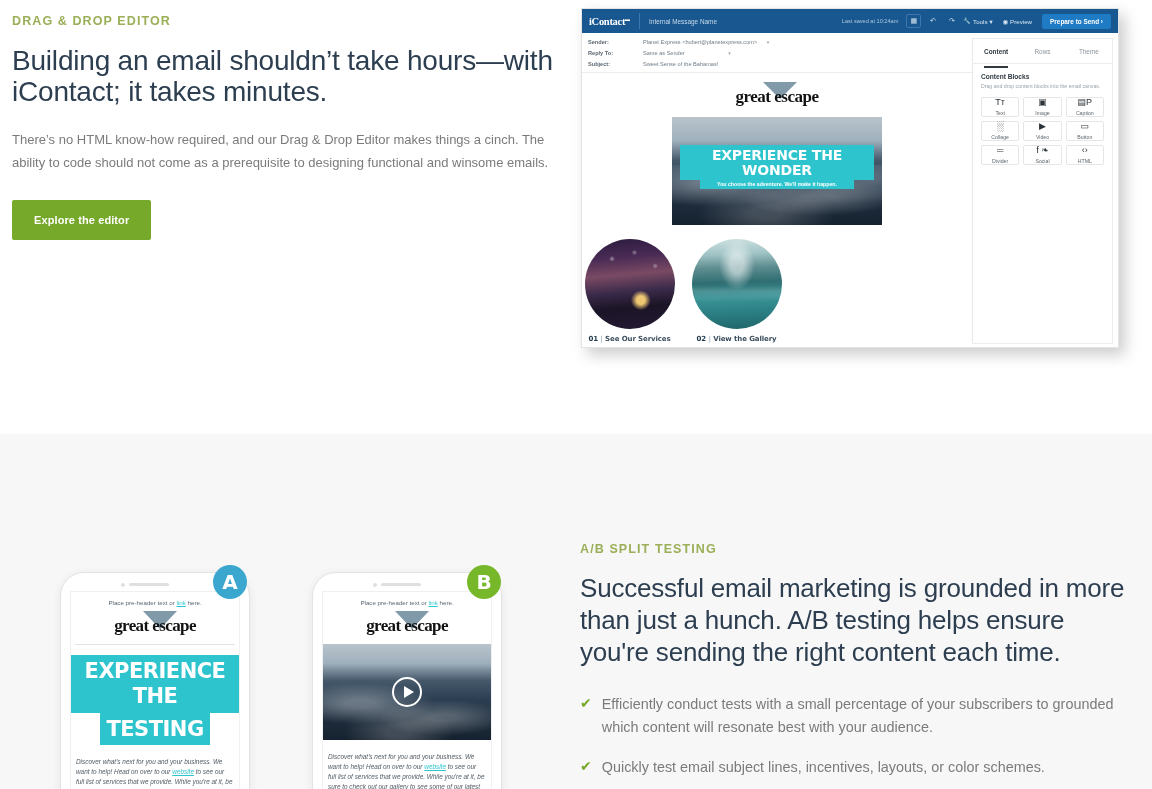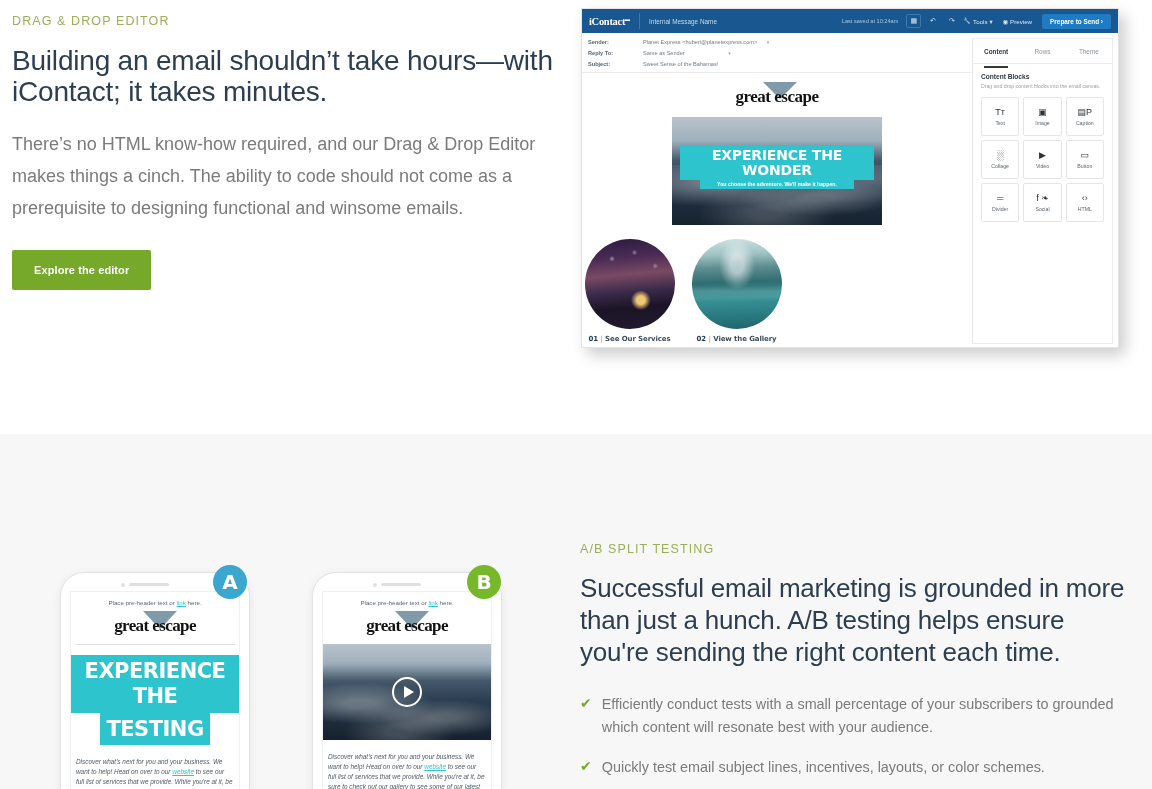--- a/index.html
+++ b/index.html
@@ -13,30 +13,30 @@
 
   .page { position:relative; width:1152px; height:789px; }
 
   
   .section-one {
     position:absolute; left:0; top:0; width:1152px; height:434px;
     background:#ffffff;
   }
   .s1-left { position:absolute; left:12px; top:14px; width:552px; }
   .eyebrow {
-    font-size:12.5px; font-weight:normal; letter-spacing:1.1px;
+    font-size:12.5px; font-weight:bold; letter-spacing:1.1px;
     color:#9aaf57; text-transform:uppercase; margin:0 0 16px 0;
     line-height:1.2;
   }
   .headline {
     font-size:28px; line-height:1.12; color:#2c3e50;
     font-weight:normal; margin:0 0 20px 0; letter-spacing:-0.2px;
   }
   .body-copy {
-    font-size:18px; line-height:1.78; color:#7b7b7b;
+    font-size:13px; line-height:1.78; color:#7b7b7b;
     margin:0 0 26px 0; max-width:545px;
   }
   .cta-button {
     display:inline-block; background:#76a82a; color:#ffffff;
     font-size:11px; font-weight:bold; letter-spacing:0.1px;
     padding:14px 22px; border:none; border-radius:2px;
     cursor:pointer; line-height:1.1;
   }
 
   
@@ -176,21 +176,21 @@
   .ed-tab.active { color:#303a41; font-weight:bold; }
   .ed-tab.active::after {
     content:""; position:absolute; left:50%; margin-left:-12px; bottom:-5px;
     width:24px; height:2px; background:#333a3f;
   }
   .ed-panel-body { padding:9px 8px; }
   .ed-panel-title { font-size:6.6px; font-weight:bold; color:#303a41; margin-bottom:3px; }
   .ed-panel-desc { font-size:5.2px; color:#9aa3aa; margin-bottom:7px; line-height:1.4; }
   .blocks-grid { display:grid; grid-template-columns:repeat(3,1fr); gap:4px; }
   .block-tile {
-    border:1px solid #e6e6e6; border-radius:2px; height:39px;
+    border:1px solid #e6e6e6; border-radius:2px; height:20px;
     display:flex; flex-direction:column; align-items:center;
     justify-content:center; gap:3px; background:#ffffff;
   }
   .block-ico { font-size:9px; color:#2b3338; line-height:1; }
   .block-lbl { font-size:5.2px; color:#5d676d; }
 
   
   .section-two {
     position:absolute; left:0; top:434px; width:1152px; height:355px;
     background:#f7f7f7;

